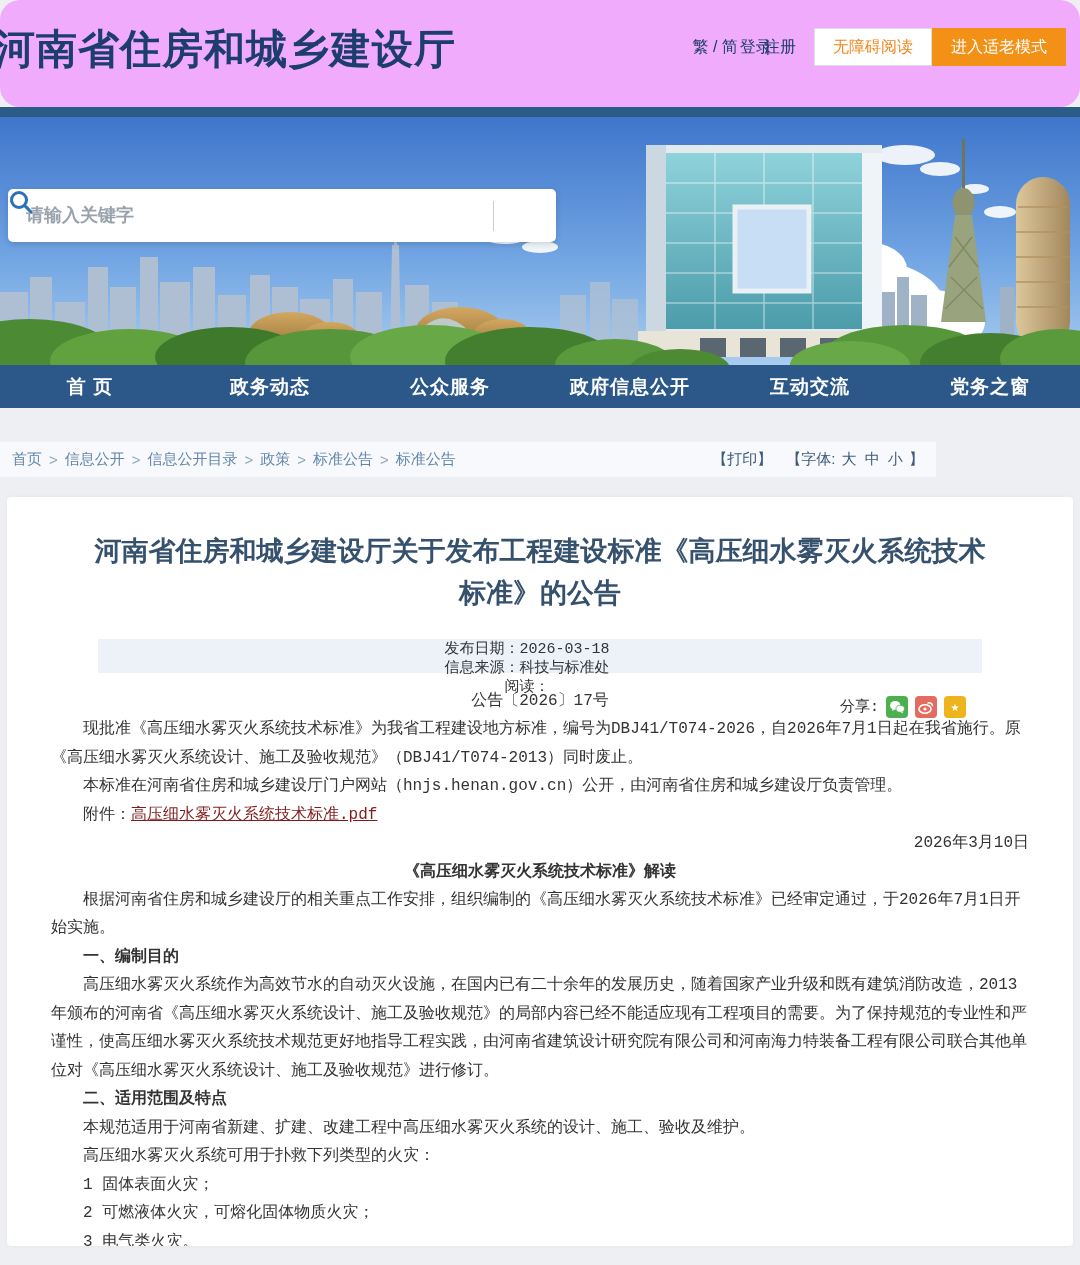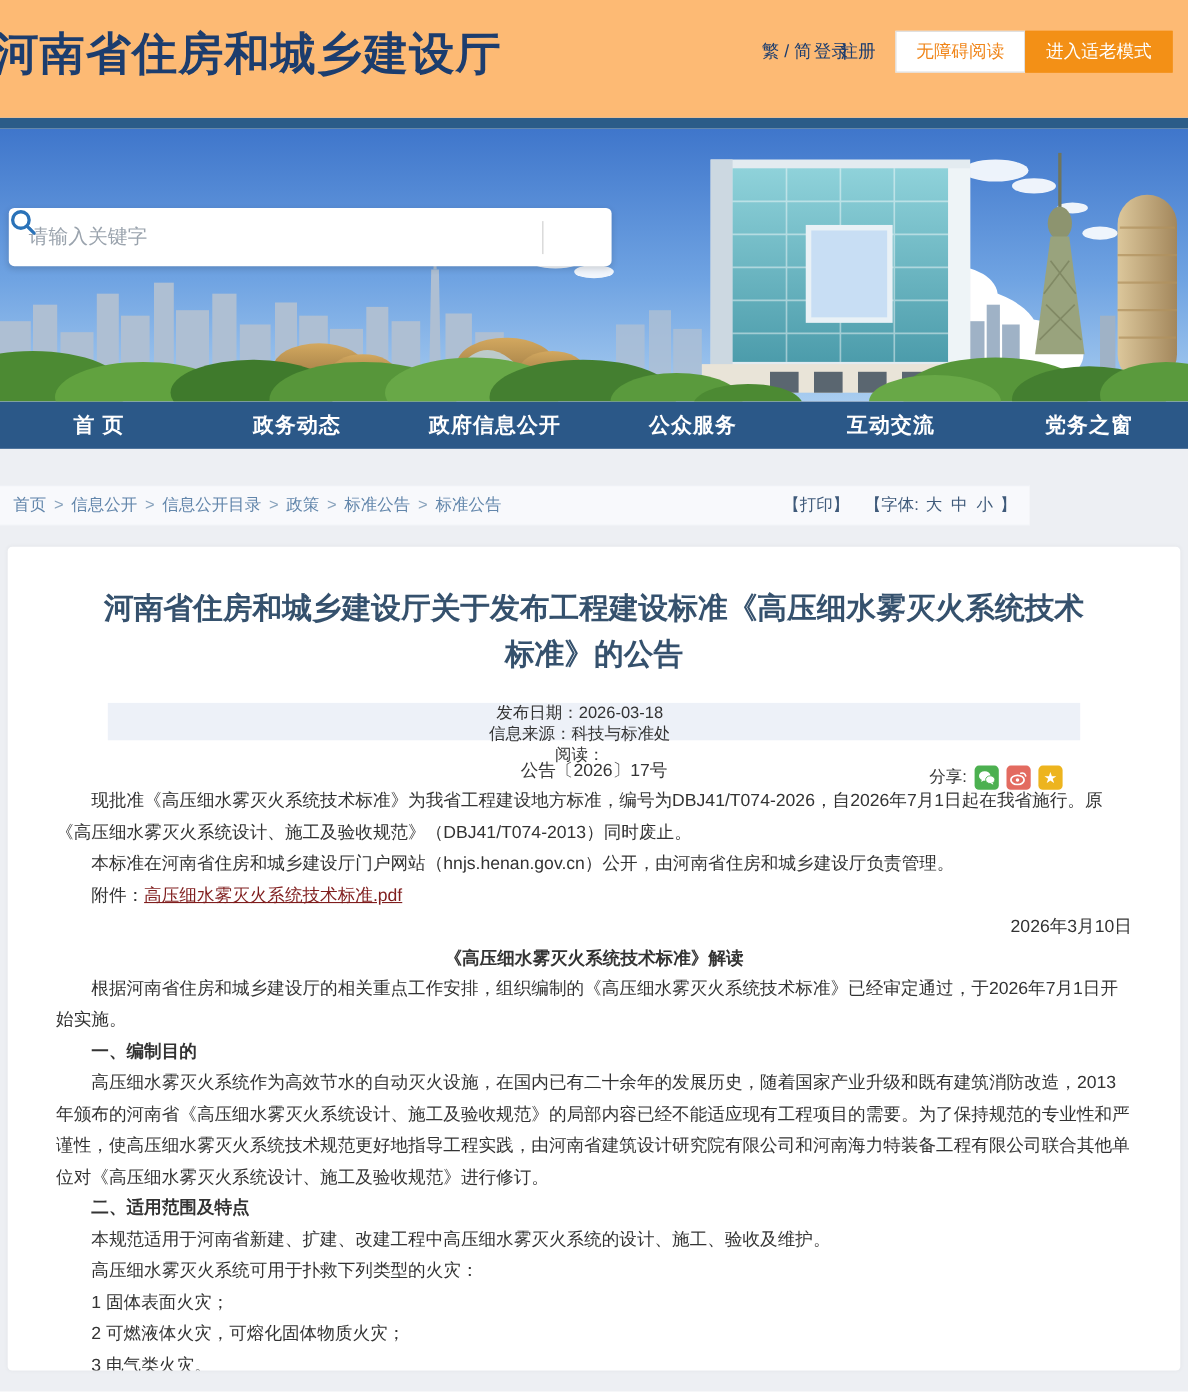--- a/index.html
+++ b/index.html
@@ -4,21 +4,21 @@
 <style>
   * { margin:0; padding:0; box-sizing:border-box; }
   html,body { width:1080px; }
   body {
     height:1265px; overflow:hidden;
     background:#edeff3;
     font-family:"Liberation Sans","DejaVu Sans",sans-serif;
     color:#333;
   }
   
-  .topbar { position:relative; width:1080px; height:107px; background:#fdba74; }
+  .topbar { position:relative; width:1080px; height:107px; background:#f0abfc;border-radius:20px; }
   .logo {
     position:absolute; left:-6px; top:22px;
     font-family:"DejaVu Serif","Liberation Serif",serif;
     font-weight:bold; font-size:41px; letter-spacing:1px; color:#1c3d6e;
     white-space:nowrap;
   }
   .top-utils { position:absolute; right:14px; top:28px; display:flex; align-items:center; gap:18px; }
   .lang-login { display:flex; align-items:center; gap:2px; font-size:16px; color:#1c3d6e; }
   .lang-login span { cursor:pointer; }
   .btn-access {
@@ -35,20 +35,21 @@
   .banner svg { position:absolute; left:0; top:0; }
   .searchbox {
     position:absolute; left:8px; top:72px; width:548px; height:53px;
     background:#fff; border-radius:5px; display:flex; align-items:center;
     box-shadow:0 2px 6px rgba(0,0,0,.15);
   }
   .searchbox input {
     flex:1; border:none; outline:none; font-size:18px; color:#c2410c;
     padding:0 18px; background:transparent;
     font-family:"Liberation Sans","DejaVu Sans",sans-serif;
+    font-weight:bold;
   }
   .searchbox input::placeholder { color:#9aa3ad; }
   .search-divider { width:1px; height:30px; background:#ccc; }
   .search-btn { width:62px; height:100%; display:flex; align-items:center; justify-content:center; cursor:pointer; }
   
   .nav { width:1080px; height:43px; background:#2b5888; display:flex; }
   .nav-item {
     flex:1; display:flex; align-items:center; justify-content:center;
     color:#fff; font-size:19px; font-weight:bold; cursor:pointer; letter-spacing:1px;
   }
@@ -60,21 +61,21 @@
   }
   .crumbs { display:flex; align-items:center; gap:7px; color:#6286ab; }
   .crumbs .sep { color:#8aa4bd; }
   .crumbs .crumb { cursor:pointer; }
   .crumb-tools { margin-left:auto; display:flex; align-items:center; gap:14px; color:#3f5a7a; }
   .crumb-tools .fsize { cursor:pointer; margin:0 2px; }
   .print-btn { cursor:pointer; }
   
   .card {
     margin:19px 7px 0 7px; width:1066px; height:749px; background:#fff;
-    border-radius:4px; overflow:hidden; box-shadow:0 0 4px rgba(0,0,0,.04);
+    border-radius:4px; overflow:hidden; box-shadow:0 0 4px rgba(0,0,0,.04);font-family:Liberation Mono, monospace;
   }
   .article-title {
     margin:36px auto 0 auto; max-width:900px; text-align:center;
     font-size:27px; font-weight:bold; color:#35516d; line-height:1.55;
   }
   .meta-bar {
     margin:22px auto 0 auto; width:884px; height:34px; background:#edf1f8;
     display:flex; align-items:center; padding:0 16px; font-size:15px; color:#333;flex-direction:column;
   }
   .meta-item { margin-right:26px; white-space:nowrap; }
@@ -267,22 +268,22 @@
         <circle cx="11" cy="11" r="7.5" fill="none" stroke="#2a72b8" stroke-width="3"></circle>
         <line x1="17" y1="17" x2="23" y2="23" stroke="#2a72b8" stroke-width="3" stroke-linecap="round"></line>
       </svg>
     </div>
   </div>
 </div>
 
 <div class="nav">
   <div class="nav-item">首 页</div>
   <div class="nav-item">政务动态</div>
+  <div class="nav-item">公众服务</div>
   <div class="nav-item">政府信息公开</div>
-  <div class="nav-item">公众服务</div>
   <div class="nav-item">互动交流</div>
   <div class="nav-item">党务之窗</div>
 </div>
 
 <div class="crumb-bar">
   <div class="crumbs">
     <span class="crumb">首页</span>
     <span class="sep">&gt;</span>
     <span class="crumb">信息公开</span>
     <span class="sep">&gt;</span>

